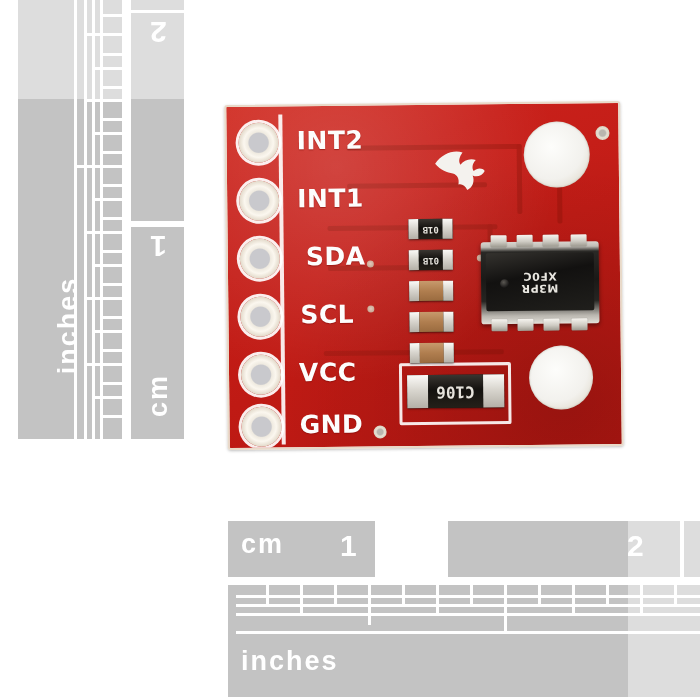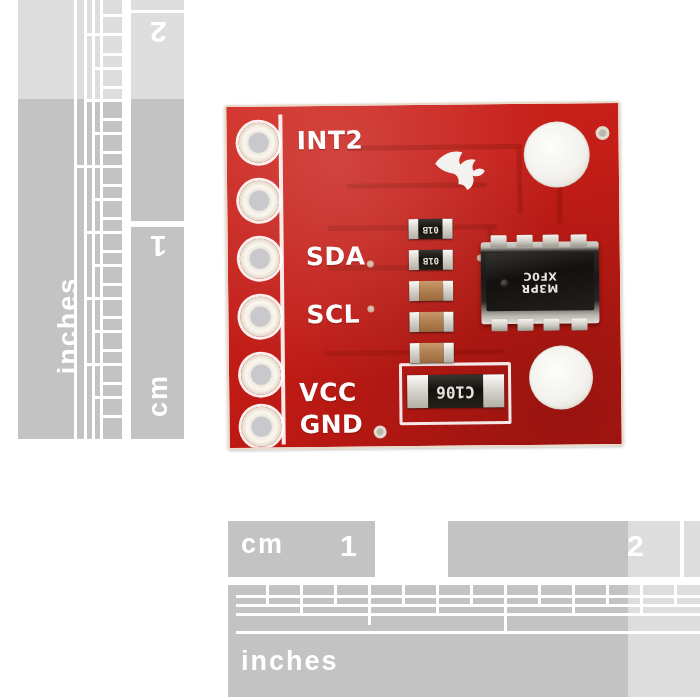--- a/index.html
+++ b/index.html
@@ -294,29 +294,30 @@
     <div class="trace" style="left:100px; top:160px; width:120px; height:5px;"></div>
     <div class="trace" style="left:260px; top:120px; width:5px;  height:90px;"></div>
     <div class="trace" style="left:300px; top:215px; width:70px;  height:5px;"></div>
     <div class="trace" style="left:95px;  top:245px; width:180px; height:5px;"></div>
     <div class="trace" style="left:330px; top:60px;  width:5px;  height:60px;"></div>
 
     <div class="pin-pad" style="left:12px; top:16px;"></div>
     <div class="pin-label" style="left:70px; top:20px;">INT2</div>
 
     <div class="pin-pad" style="left:12px; top:74px;"></div>
+    <div class="pin-label" style="left:70px; top:78px;">INT1</div>
 
     <div class="pin-pad" style="left:12px; top:132px;"></div>
     <div class="pin-label" style="left:78px; top:136px;">SDA</div>
 
     <div class="pin-pad" style="left:12px; top:190px;"></div>
-    <div class="pin-label" style="left:78px; top:194px;">SCL</div>
+    <div class="pin-label" style="left:72px; top:194px;">SCL</div>
 
     <div class="pin-pad" style="left:12px; top:248px;"></div>
-    <div class="pin-label" style="left:70px; top:252px;margin-top:20px;">VCC</div>
+    <div class="pin-label" style="left:70px; top:252px;">VCC</div>
 
     <div class="pin-pad" style="left:12px; top:300px;"></div>
     <div class="pin-label" style="left:70px; top:304px;">GND</div>
 
     <div style="position:absolute; left:52px; top:8px; width:4px; height:330px;
                 background:rgba(255,255,255,.9); z-index:3;"></div>
 
     <svg id="flame" viewBox="0 0 100 90" width="55" height="50" style="left:205px; top:40px;">
       <path d="M6 34 C18 16 40 8 56 14 C50 22 48 30 52 36
                C58 28 70 24 80 28 C74 34 72 42 76 48

